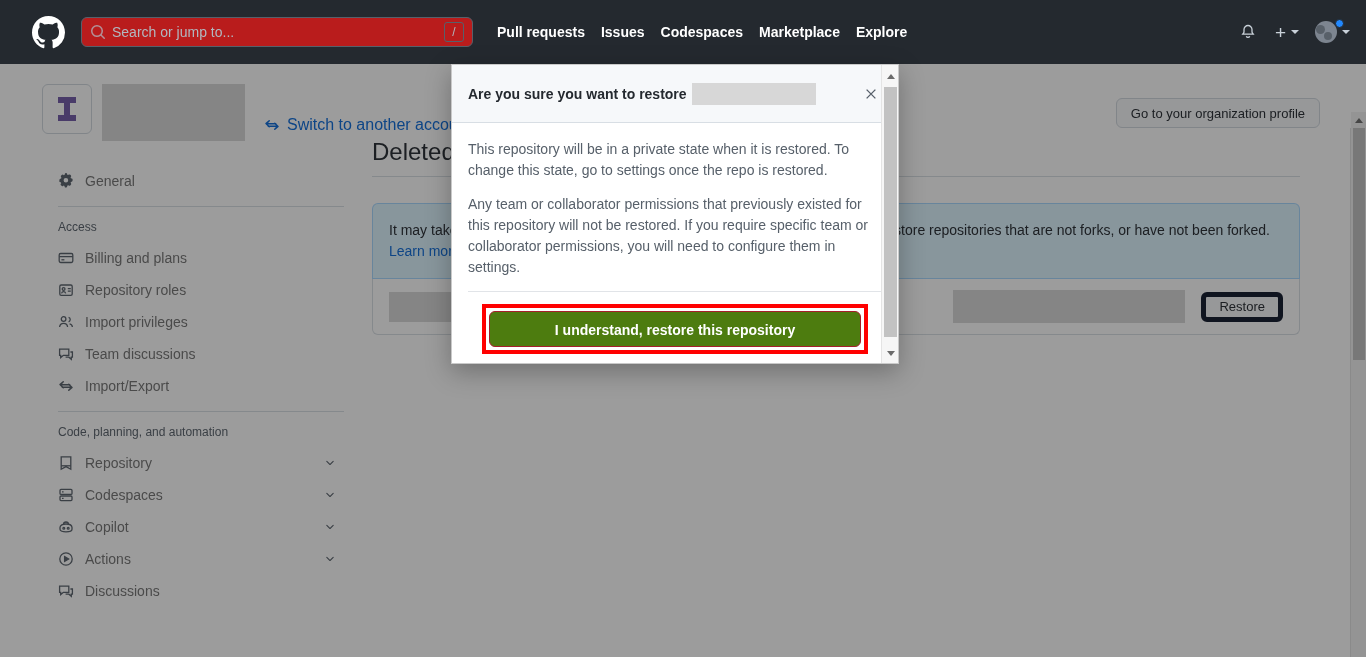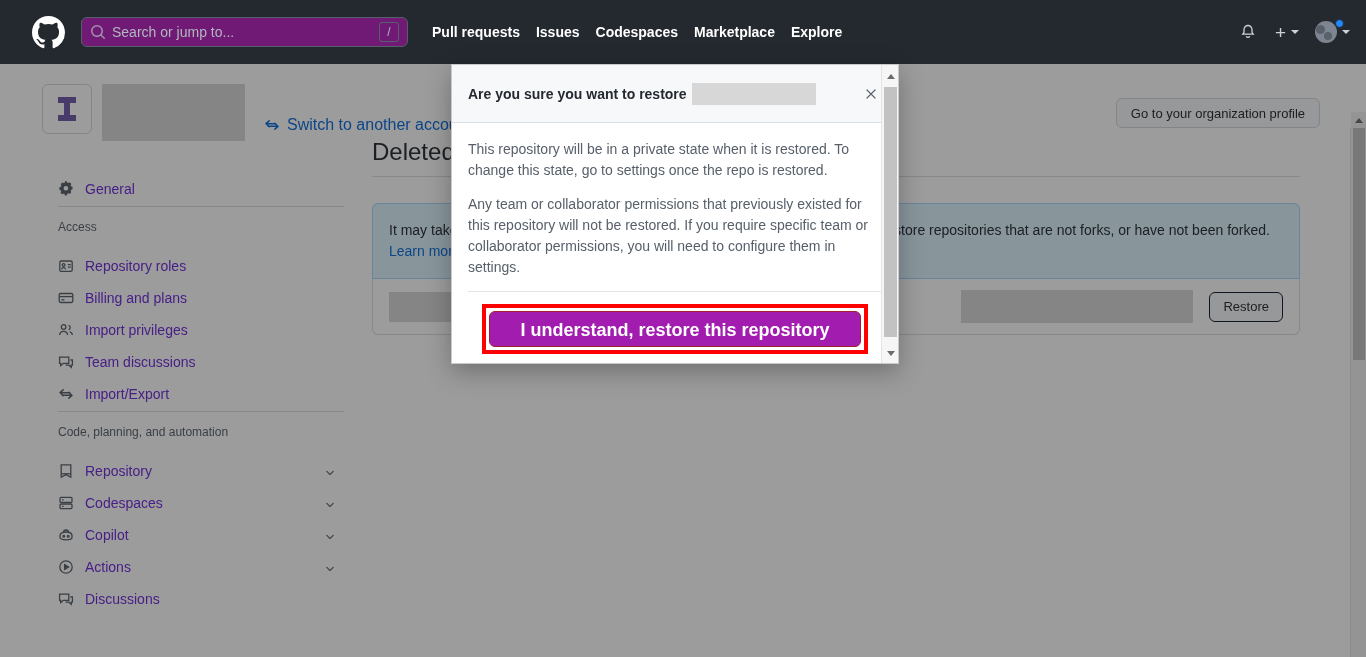--- a/index.html
+++ b/index.html
@@ -17,24 +17,24 @@
     background: #24292f;
     display: flex; align-items: center;
     padding: 0 16px 0 32px;
     z-index: 5;
   }
   .gh-logo { width: 33px; height: 33px; flex: 0 0 auto; margin-right: 16px; }
   .gh-logo svg { display:block; width:33px; height:33px; fill:#ffffff; }
 
   .search-box {
     position: relative;
-    width: 327px; height: 30px;
+    width: 392px; height: 30px;
     border: 1px solid #57606a;
     border-radius: 6px;
-    background: #701a75;
+    background: #b91c1c;
     display: flex; align-items: center;
     padding: 0 8px;
   }
   .search-icon { width:16px; height:16px; flex:0 0 auto; margin-right:6px; opacity:.75; }
   .search-icon svg { display:block; width:16px;height:16px; fill:#b1b8c0; }
   .search-placeholder {
     flex: 1 1 auto;
     color: #b1b8c0;
     font-size: 14px;
     line-height: 20px;
@@ -90,24 +90,24 @@
     margin-left: 10px; flex: 0 0 auto;
   }
   .switch-acct { position:absolute; left: 264px; top: 52px; display:flex; align-items:center; white-space:nowrap; }
   .switch-icon { width:16px;height:16px; margin-right:7px; }
   .switch-icon svg { display:block; width:16px;height:16px; fill:#0969da; }
   .switch-label { color:#0969da; font-size:16px; }
   .switch-caret { width:0;height:0;border-left:4px solid transparent;border-right:4px solid transparent;border-top:4px solid #0969da; margin-left:5px; }
 
   .nav-list { margin-top: 24px; width: 302px; }
   .nav-item {
-    display: flex; align-items: flex-end;
+    display: flex; align-items: center;
     height: 32px; padding: 0 8px 0 16px;
     border-radius: 6px;
-    color: #6d28d9; font-size: 14px;
+    color: #737373; font-size: 14px;
   }
   .nav-item .ic { width:16px;height:16px; margin-right: 11px; flex:0 0 auto; display:flex; align-items:center; justify-content:center; }
   .nav-item .ic svg { display:block; width:16px;height:16px; }
   .nav-item .lbl { flex: 1 1 auto; white-space:nowrap; }
   .nav-item .chev { width:12px;height:12px; flex:0 0 auto; }
   .nav-item .chev svg { display:block; width:12px;height:12px; fill:#57606a; }
   .nav-divider { height:1px; background:#d8dee4; margin: 9px 0 9px 16px; width: 286px; }
   .nav-group-title {
     font-size: 12px; color:#57606a; padding: 4px 0 8px 16px; font-weight:400;
   }
@@ -144,21 +144,21 @@
     height: 56px;
     display:flex; align-items:center;
     padding: 0 16px;
   }
   .redact { background:#d7d7d7; display:inline-block; }
   .repo-name-redact { width: 76px; height: 30px; }
   .repo-mid-text { font-size:13px; color:#57606a; margin-left:6px; white-space:nowrap; }
   .repo-meta-redact { width: 232px; height: 33px; margin-left: auto; }
   .btn-restore {
     margin-left: 16px; height: 30px; padding: 0 13px;
-    border:1px solid #0f172a; border-radius:6px;
+    border:5px solid #0f172a; border-radius:6px;
     background:#f6f8fa; color:#24292f; font-size:13px;
     display:flex; align-items:center;
   }
 
   
   .teal-strip {
     position:absolute; right: 0px; top: 310px;
     width: 11px; height: 42px; border-radius: 3px;
     background: #00c9a7;
   }
@@ -212,22 +212,22 @@
   .modal-footer-rule { height:1px; background:#e1e4e8; margin: 4px 0 0 0; }
   .btn-danger-wrap {
     margin: 12px 14px 0 14px;
     border: 4px solid #ff0000;
     padding: 3px;
     background: #ffffff;
   }
   .btn-danger {
     display:block; width:100%;
     height: 36px; line-height: 36px;
-    background: #a21caf;
-    color: #ffffff; font-size: 18px; font-weight: 600;
+    background: #4d7c0f;
+    color: #ffffff; font-size: 14px; font-weight: 600;
     text-align:center; border-radius: 6px;
     border: 1px solid #a51f2a;
   }
 
   
   .modal-scrollbar {
     position:absolute; right:0; top:0; width:17px; height:300px;
     background:#f6f6f6; border-left:1px solid #e4e4e4;
     z-index: 31;
   }
@@ -328,38 +328,38 @@
           </span>
           <span class="lbl">General</span>
         </div>
 
         <div class="nav-divider"></div>
         <div class="nav-group-title">Access</div>
 
         <div class="nav-item">
           <span class="ic">
             <svg viewBox="0 0 16 16" fill="none" stroke="#57606a" stroke-width="1.3">
+                <rect x="1.2" y="3.5" width="13.6" height="9" rx="1.4"></rect>
+                <path d="M1.2 6.6h13.6"></path>
+                <path d="M3.4 9.8h3"></path>
+              </svg>
+          </span>
+          <span class="lbl">Billing and plans</span>
+        </div>
+
+        <div class="nav-item">
+          <span class="ic">
+            <svg viewBox="0 0 16 16" fill="none" stroke="#57606a" stroke-width="1.3">
                 <rect x="1.8" y="3" width="12.4" height="10.4" rx="1.4"></rect>
                 <circle cx="5.6" cy="7" r="1.4"></circle>
                 <path d="M3.5 11.4c.4-1.2 1.2-1.8 2.1-1.8s1.7.6 2.1 1.8"></path>
                 <path d="M9.8 6.6h3M9.8 9.2h3"></path>
               </svg>
           </span>
           <span class="lbl">Repository roles</span>
-        </div>
-
-        <div class="nav-item">
-          <span class="ic">
-            <svg viewBox="0 0 16 16" fill="none" stroke="#57606a" stroke-width="1.3">
-                <rect x="1.2" y="3.5" width="13.6" height="9" rx="1.4"></rect>
-                <path d="M1.2 6.6h13.6"></path>
-                <path d="M3.4 9.8h3"></path>
-              </svg>
-          </span>
-          <span class="lbl">Billing and plans</span>
         </div>
 
         <div class="nav-item">
           <span class="ic">
             <svg viewBox="0 0 16 16" fill="none" stroke="#57606a" stroke-width="1.3">
                 <circle cx="5.6" cy="5" r="2.3"></circle>
                 <path d="M1.6 13c.3-2.4 2-3.6 4-3.6s3.7 1.2 4 3.6"></path>
                 <path d="M10.6 3.4a2.3 2.3 0 0 1 0 4.4"></path>
                 <path d="M11.6 9.8c1.6.3 2.6 1.5 2.8 3.2"></path>
               </svg>

